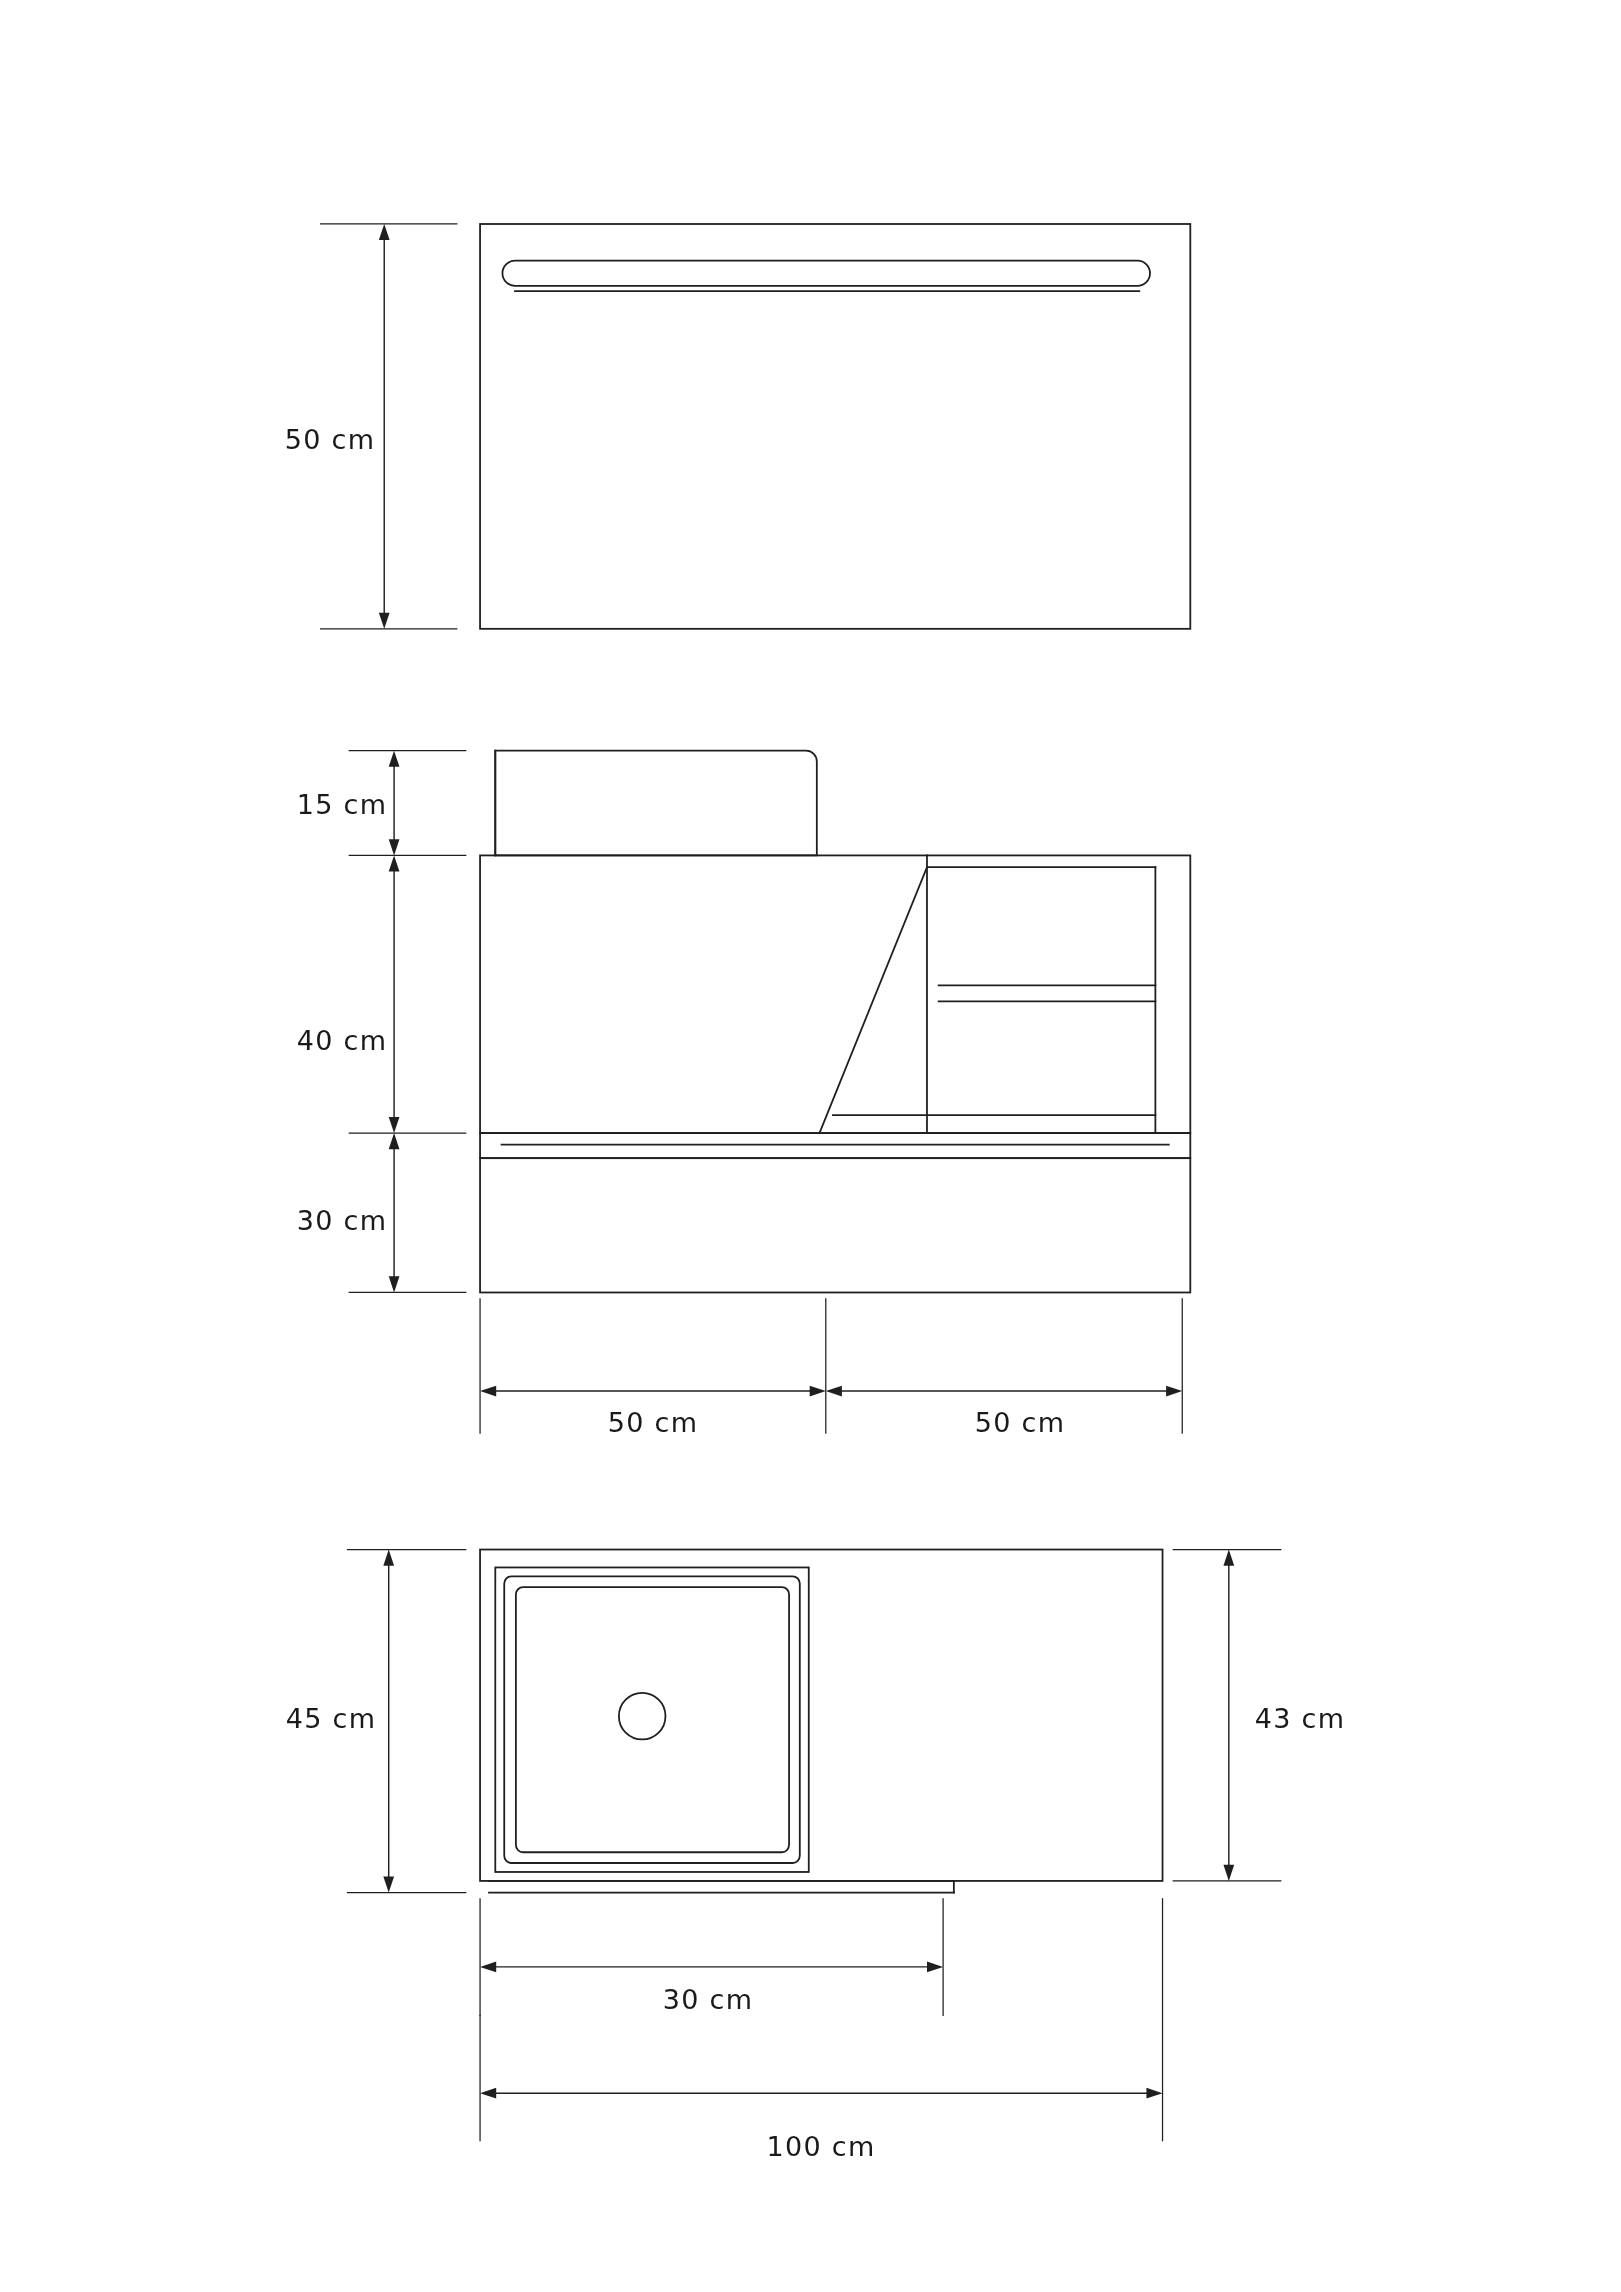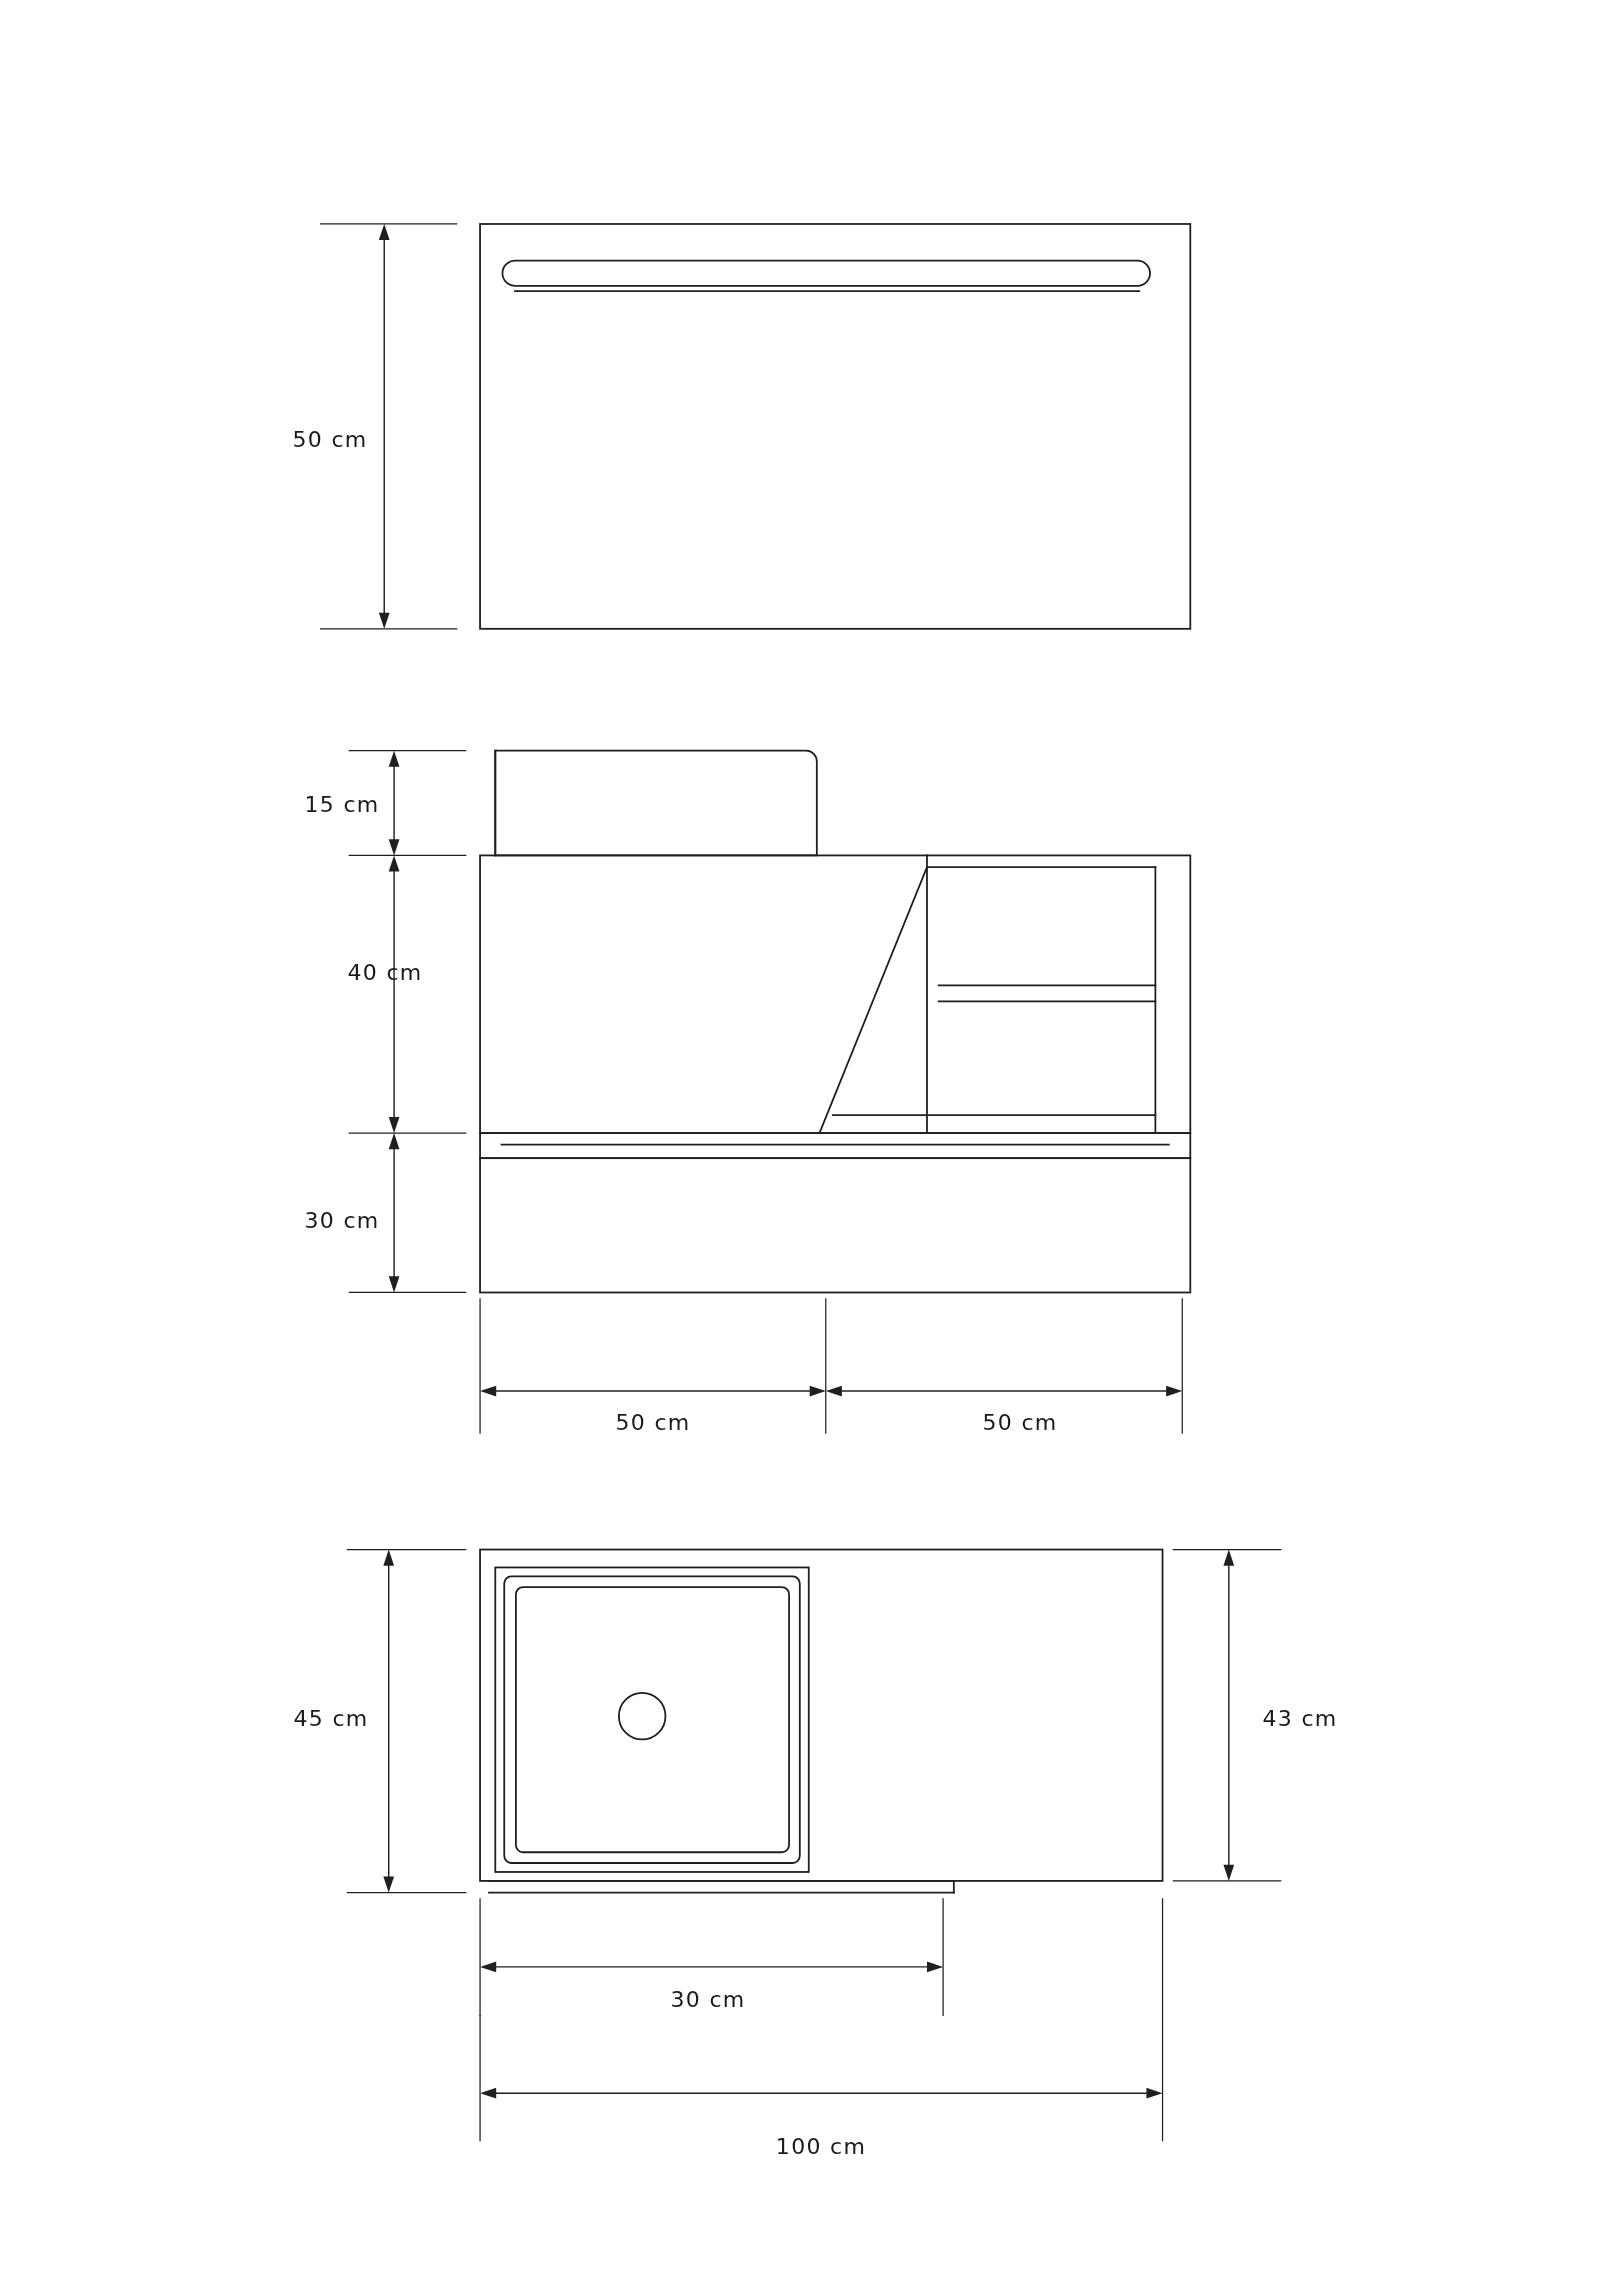--- a/index.html
+++ b/index.html
@@ -20,21 +20,21 @@
   svg.drawing {
     position: absolute;
     left: 0;
     top: 0;
     width: 1622px;
     height: 2293px;
   }
   .dim-label {
     position: absolute;
     font-family: "DejaVu Sans", sans-serif;
-    font-size: 22px;
+    font-size: 27px;
     letter-spacing: 1.3px;
     color: #1a1a1a;
     white-space: nowrap;
   }
   .dim-label.center {
     transform: translate(-50%, -50%);
   }
 </style>
 </head>
 <body>
@@ -181,21 +181,21 @@
         <path d="M1298 2337 L1280 2331 L1280 2343 Z" fill="#1f1f1f" stroke="none"></path>
       </g>
 
     </g>
   </svg>
 
   <div class="dim-label center" style="left:330px; top:439px;">50 cm</div>
 
   <div class="dim-label center" style="left:342px; top:804px;">15 cm</div>
 
-  <div class="dim-label center" style="left:342px; top:972px;margin-left:43px;">40 cm</div>
+  <div class="dim-label center" style="left:342px; top:1040px;">40 cm</div>
 
   <div class="dim-label center" style="left:342px; top:1220px;">30 cm</div>
 
   <div class="dim-label center" style="left:653px; top:1422px;">50 cm</div>
 
   <div class="dim-label center" style="left:1020px; top:1422px;">50 cm</div>
 
   <div class="dim-label center" style="left:331px; top:1718px;text-align:right;">45 cm</div>
 
   <div class="dim-label center" style="left:1300px; top:1718px;">43 cm</div>

